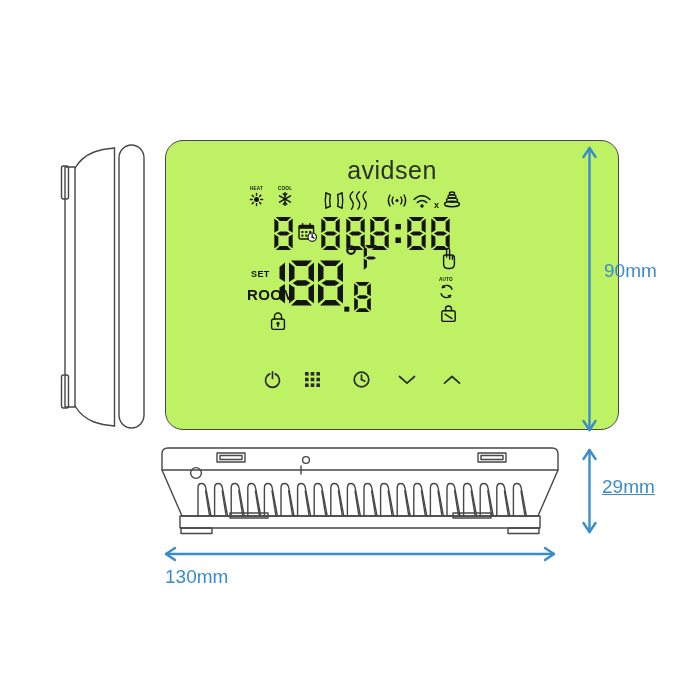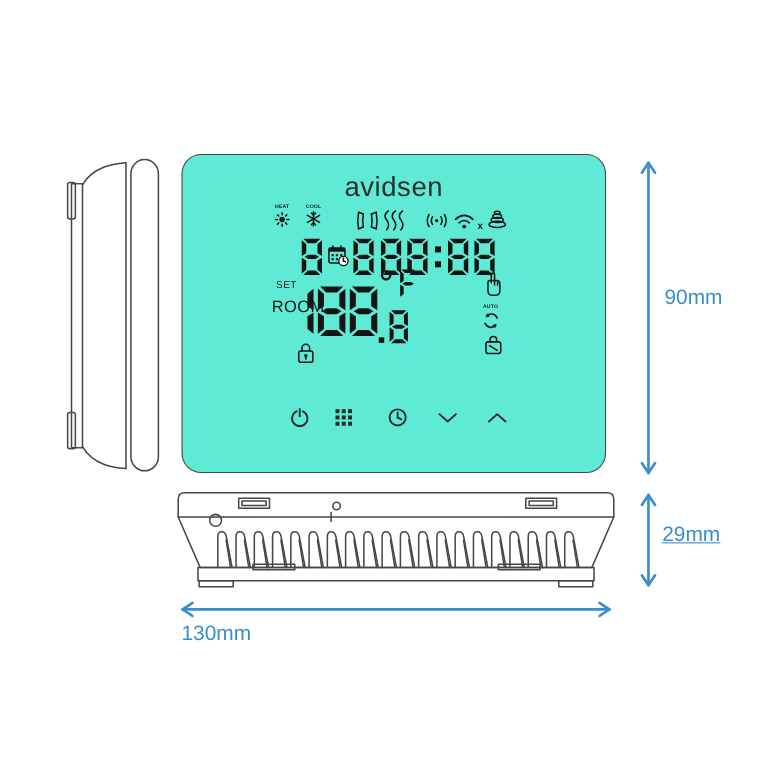--- a/index.html
+++ b/index.html
@@ -2,24 +2,24 @@
 <html><head>
 <meta charset="utf-8">
 <style>
   html,body{margin:0;padding:0;}
   body{width:700px;height:700px;background:#ffffff;font-family:"Liberation Sans",sans-serif;position:relative;overflow:hidden;}
   .abs{position:absolute;}
   svg{display:block;overflow:visible;}
   .draw{stroke:#474747;fill:none;stroke-width:1.4;stroke-linecap:round;stroke-linejoin:round;}
 
   
-  .front-view{left:165px;top:140px;width:386px;height:290px;border:1.6px solid #474747;border-radius:18px;background:#5eead4;box-sizing:border-box;}
+  .front-view{left:165px;top:140px;width:454px;height:290px;border:1.6px solid #474747;border-radius:18px;background:#bef264;box-sizing:border-box;}
   .logo{left:0;top:15px;width:100%;text-align:center;font-size:25px;color:#2e2e2e;letter-spacing:.5px;}
   .tinylabel{font-size:6px;font-weight:bold;color:#141414;transform:scale(.78);transform-origin:left top;letter-spacing:.2px;line-height:6px;}
-  .lcdtext{font-weight:normal;color:#141414;letter-spacing:.4px;}
+  .lcdtext{font-weight:bold;color:#141414;letter-spacing:.4px;margin-top:15px;}
   .seg{display:flex;align-items:flex-start;}
   .xmark{font-size:9px;font-weight:900;color:#141414;line-height:9px;}
 
   .lcdicon{stroke:#141414;fill:none;stroke-width:1.4;stroke-linecap:round;stroke-linejoin:round;}
   .lcdfill{fill:#141414;stroke:none;}
 
   
   .btnicon{stroke:#2b2b2b;fill:none;stroke-width:1.7;stroke-linecap:round;stroke-linejoin:round;}
 
   

